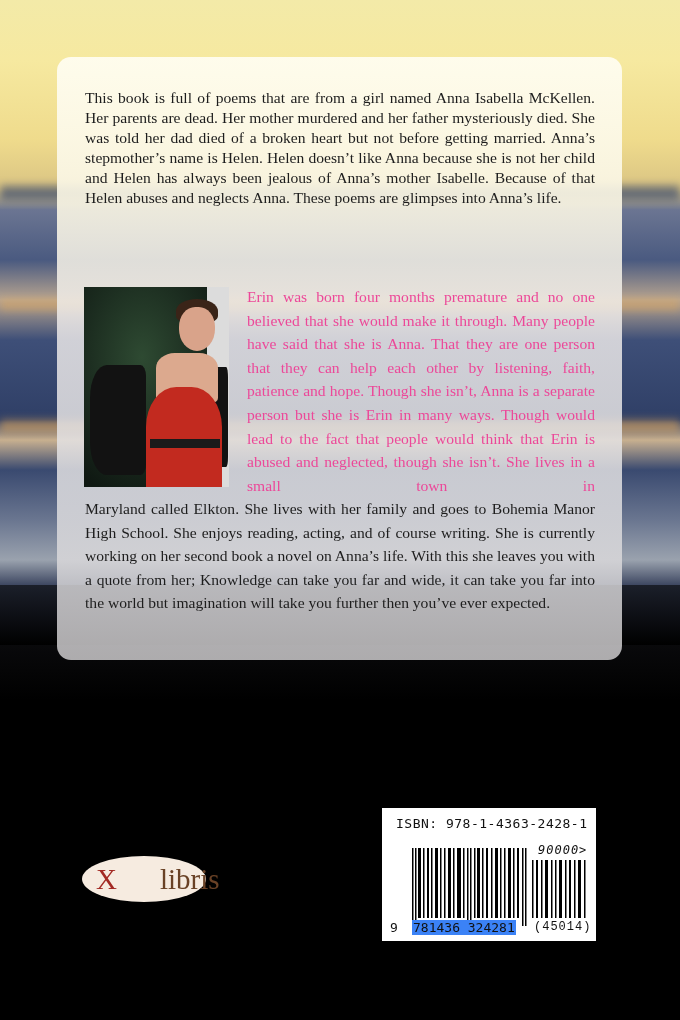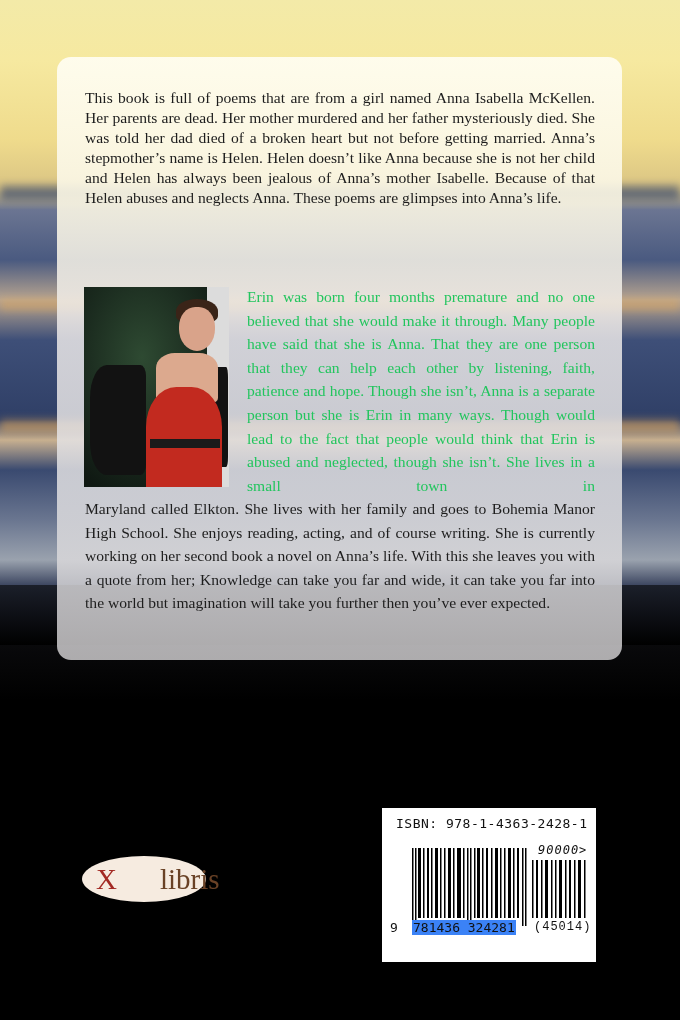--- a/index.html
+++ b/index.html
@@ -13,26 +13,26 @@
   .photo { position:absolute; left:84px; top:287px; width:145px; height:200px; background:#e6e6e6; overflow:hidden; }
   .photo .tree { position:absolute; left:0; top:0; width:145px; height:200px; background: radial-gradient(ellipse at 40% 35%, #2e4a32 0%, #1c2d20 45%, #0f1812 80%); }
   .photo .rightwall { position:absolute; right:0; top:0; width:22px; height:200px; background:#dcdcdc; }
   .photo .head { position:absolute; left:95px; top:20px; width:36px; height:44px; background:#d9a38a; border-radius:45% 45% 50% 50%; }
   .photo .hair { position:absolute; left:92px; top:12px; width:42px; height:24px; background:#3a2418; border-radius:50% 50% 30% 30%; }
   .photo .skin { position:absolute; left:72px; top:66px; width:62px; height:50px; background:#dca98e; border-radius:30% 30% 10% 10%; }
   .photo .dress { position:absolute; left:62px; top:100px; width:76px; height:100px; background:#c22a1f; border-radius:40% 40% 0 0; }
   .photo .belt { position:absolute; left:66px; top:152px; width:70px; height:9px; background:#1a1a1a; }
   .photo .cardL { position:absolute; left:6px; top:78px; width:56px; height:110px; background:#121212; border-radius:30% 10% 10% 30%; }
   .photo .cardR { position:absolute; left:126px; top:80px; width:18px; height:100px; background:#121212; border-radius:10%; }
-  .para2 { position:absolute; left:247px; top:285px; width:348px; font-size:15.6px; line-height:23.6px; color:#22c55e; text-align:justify; text-align-last:justify; }
+  .para2 { position:absolute; left:247px; top:285px; width:348px; font-size:15.6px; line-height:23.6px; color:#ec4899; text-align:justify; text-align-last:justify; }
   .para3 { position:absolute; left:85px; top:497px; width:510px; font-size:15.6px; line-height:23.6px; color:#1d1d1d; text-align:justify; }
   .logo { position:absolute; left:82px; top:856px; width:124px; height:46px; border-radius:50%; background:#f6ebe0; }
   .logo .x { position:absolute; left:14px; top:7px; font-size:29px; color:#a32a24; font-family:"Liberation Serif", serif; }
   .logo .rest { position:absolute; left:38px; top:7px; font-size:29px; color:#6a4226; font-family:"Liberation Serif", serif;margin-left:40px; }
-  .barcode-box { position:absolute; left:382px; top:808px; width:214px; height:154px; background:#fff; }
+  .barcode-box { position:absolute; left:382px; top:808px; width:214px; height:133px; background:#fff; }
   .isbn { position:absolute; left:14px; top:8px; font-family:"DejaVu Sans Mono", monospace; font-size:13px; color:#111; letter-spacing:0.5px; }
   .bars-main { position:absolute; left:30px; top:40px; width:118px; height:78px; }
   .bars-addon { position:absolute; left:150px; top:52px; width:58px; height:66px; }
   .addon-num { position:absolute; left:156px; top:35px; font-family:"DejaVu Sans Mono", monospace; font-size:12px; color:#111; letter-spacing:1px;font-style:italic; }
   .digits { position:absolute; left:8px; top:112px; font-family:"DejaVu Sans Mono", monospace; font-size:13px; color:#111; background:#fff; }
   .digits .first { position:absolute; left:0; top:0; }
   .digits .main { position:absolute; left:22px; top:0; background:#3b82f6; padding:0 1px; white-space:nowrap; }
   .price { position:absolute; left:152px; top:112px; font-family:Liberation Mono, monospace; font-size:12px; color:#111; letter-spacing:1px; white-space:nowrap; }
 </style>
 </head>

